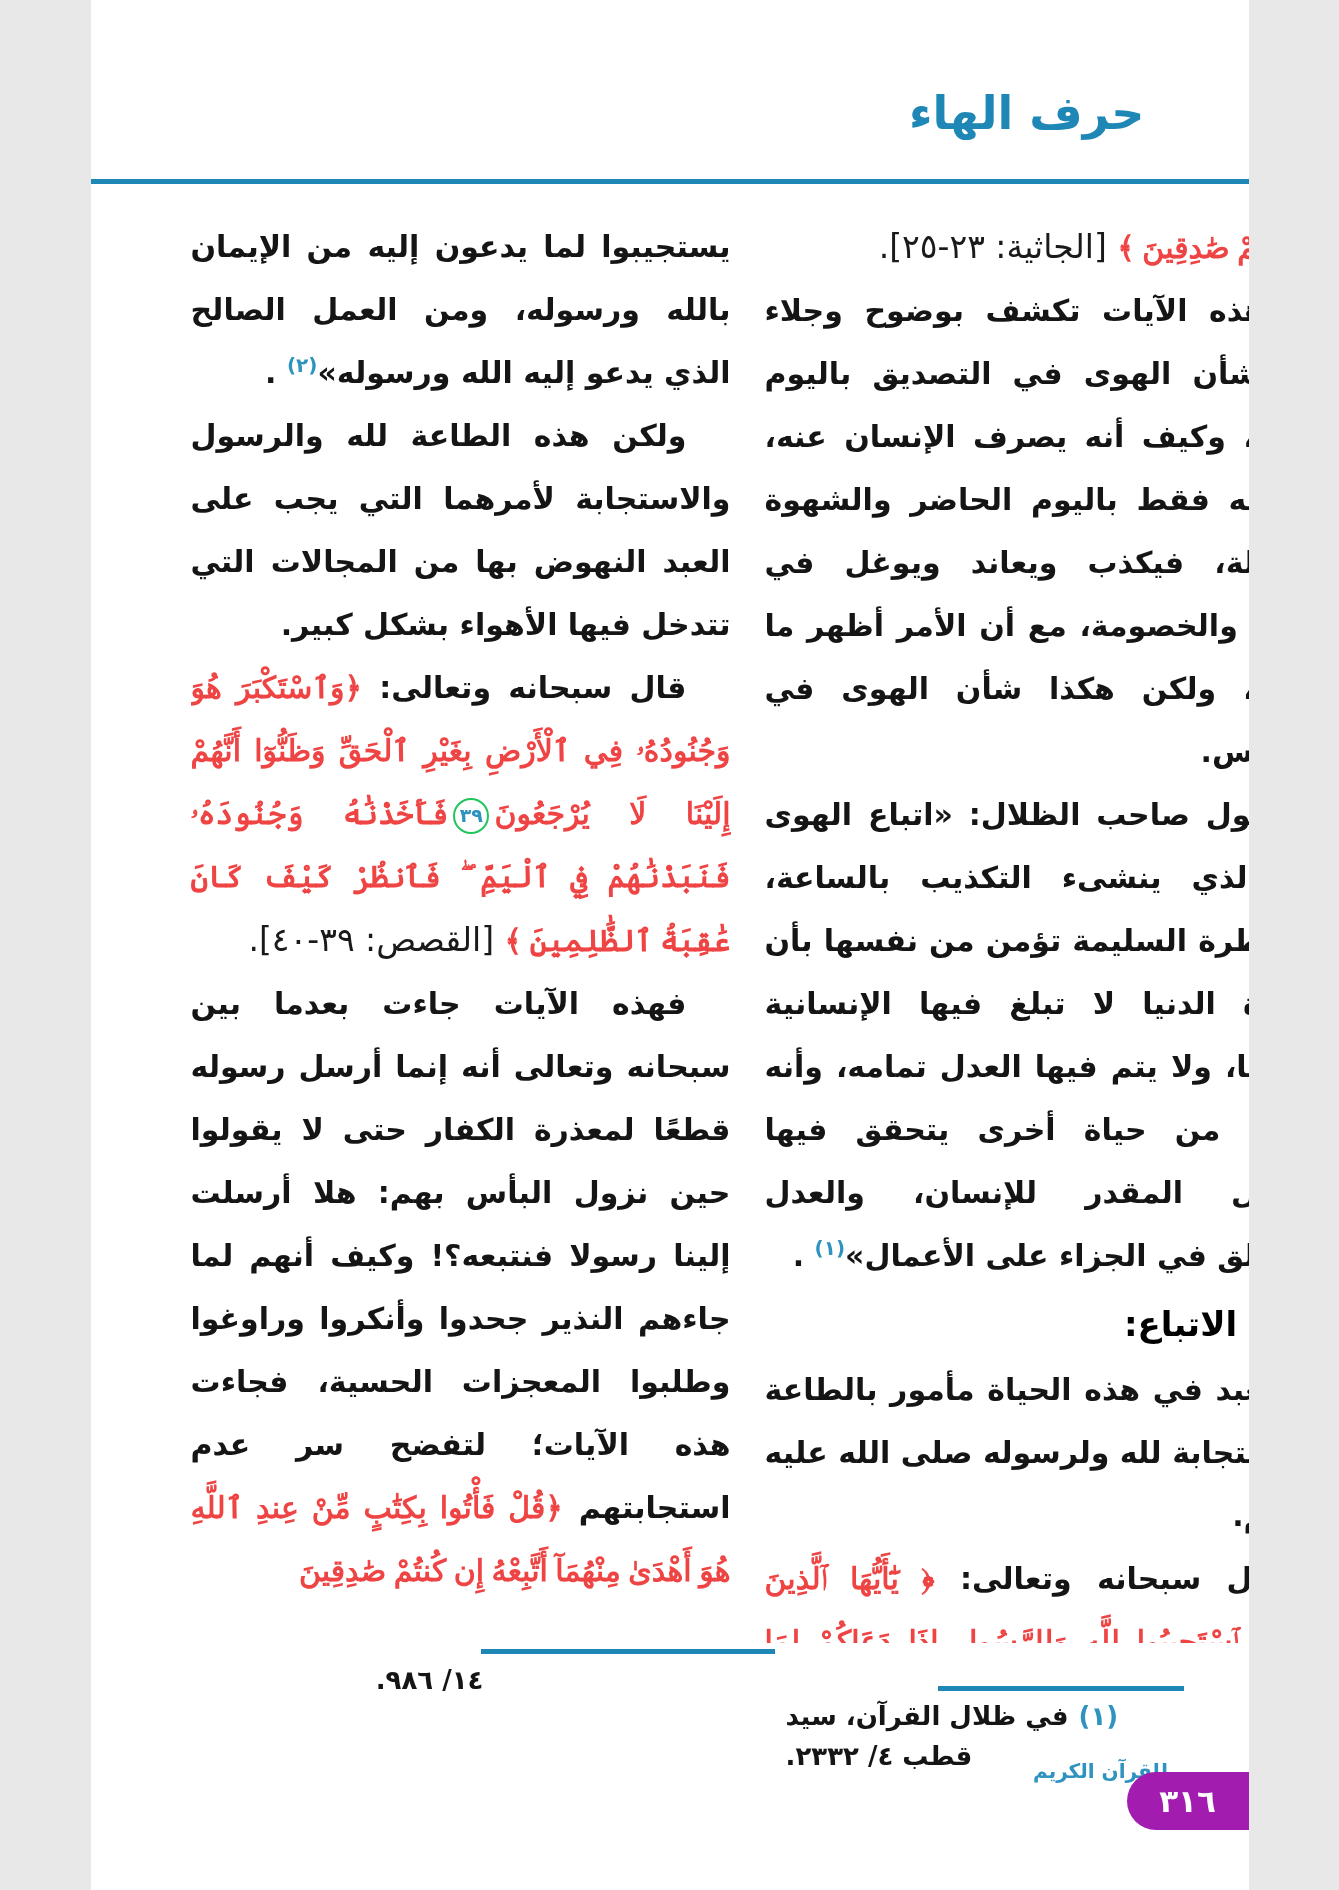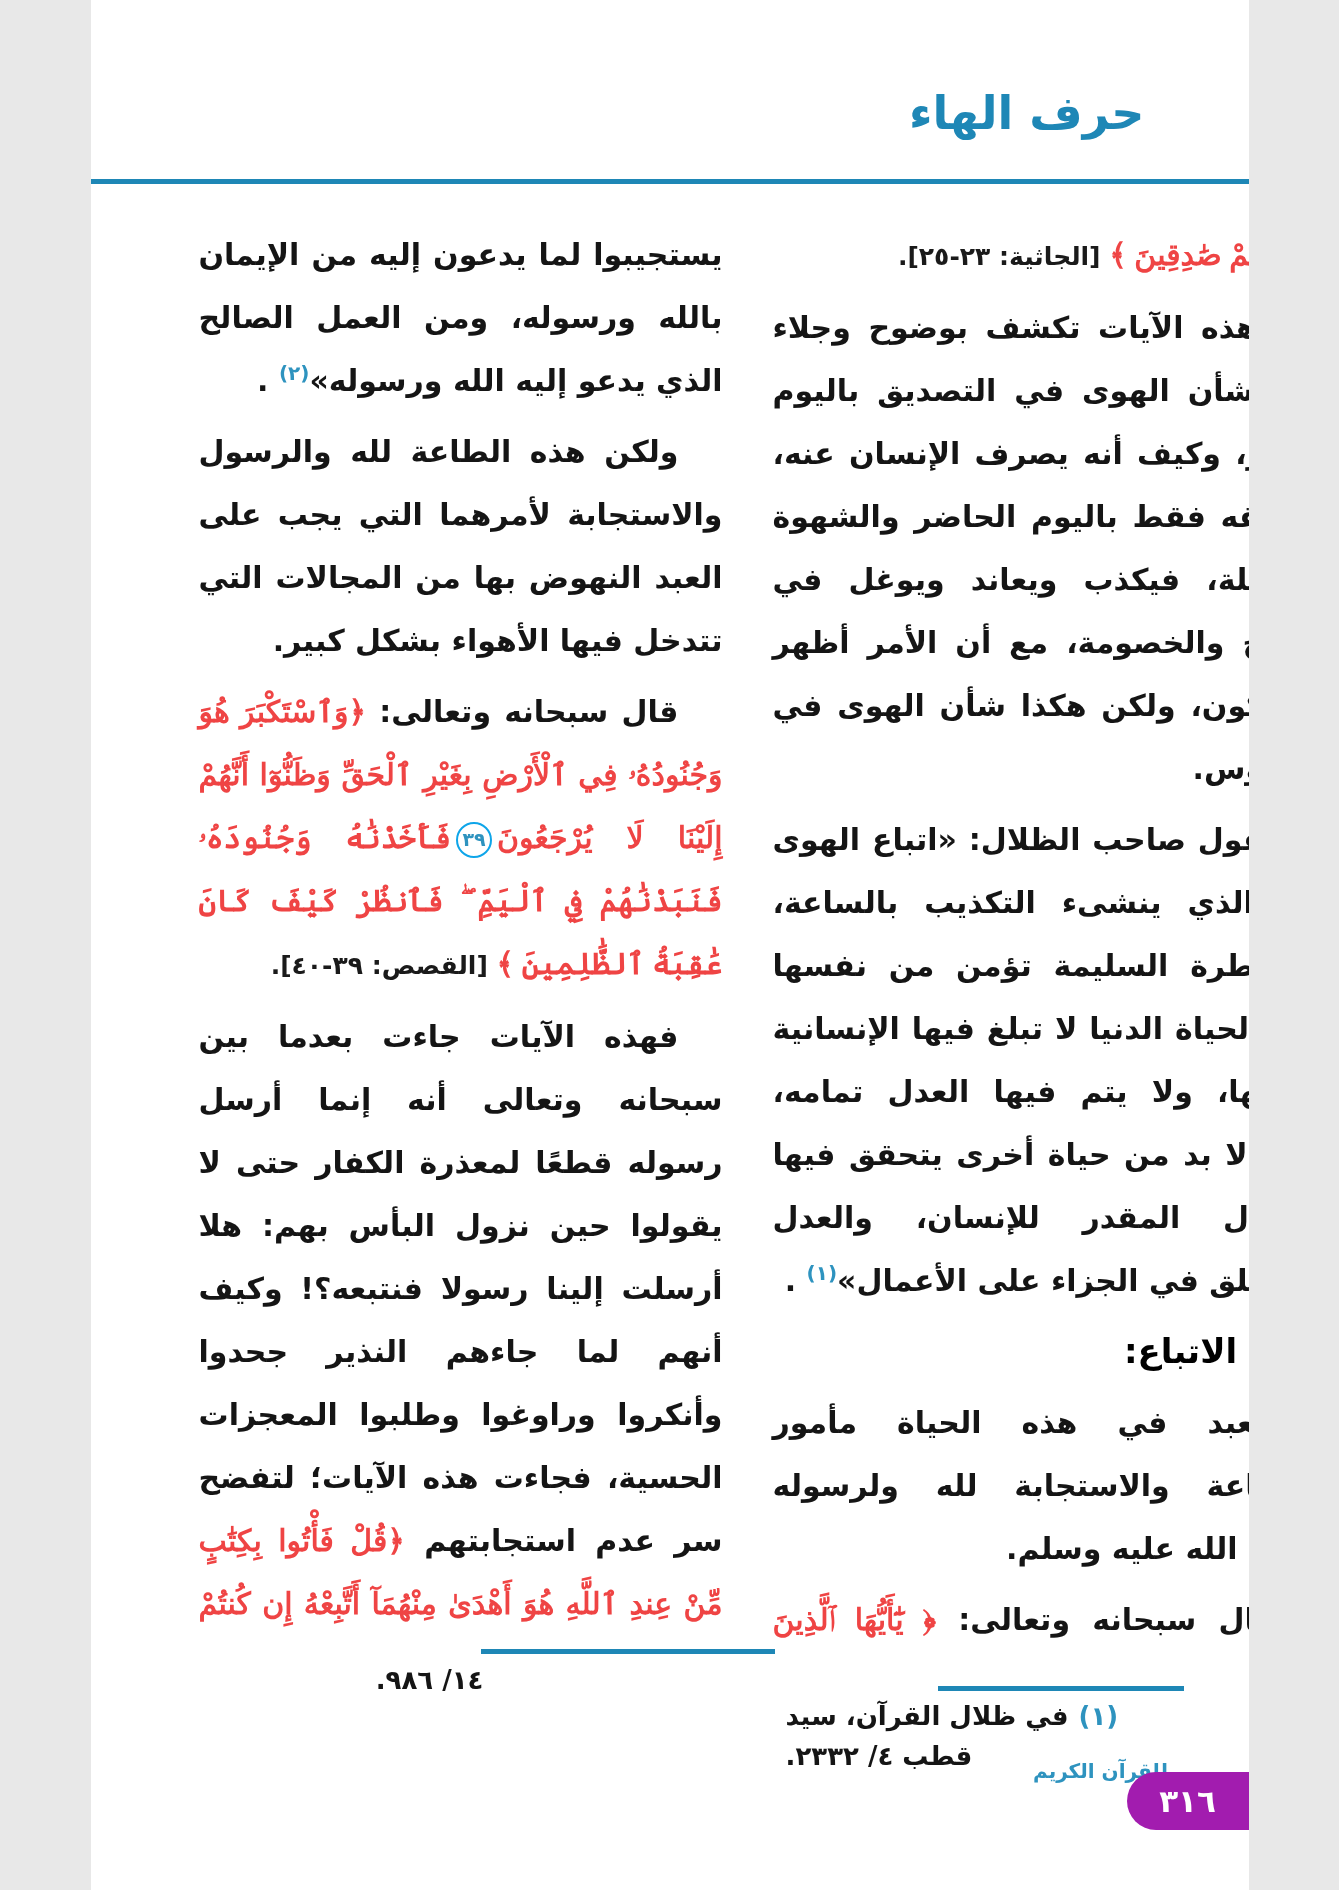--- a/index.html
+++ b/index.html
@@ -14,29 +14,29 @@
     font-size:46px;font-weight:bold;color:#1e87b6;white-space:nowrap;
   }
   .header-rule{position:absolute;top:179px;left:0;width:1233px;height:5px;background:#1e87b6;}
 
   
   .col{position:absolute;top:215px;max-height:1428px;overflow:hidden;
        font-size:30px;font-weight:bold;line-height:63px;color:#151515;
        text-align:justify;}
   .col-right{left:674px;width:563px;}
   .col-left{left:100px;width:540px;}
-  .para{margin:8px;}
+  .para{margin:0;}
   .para.indent{text-indent:44px;}
   .para.heading{color:#000000;font-size:34px;margin:6px 0 2px;text-indent:0;}
   .seg-quran{color:#ef4444;font-family:Liberation Serif, serif;}
-  .seg-ref{color:#1a1a1a;font-size:25px;font-weight:bold;}
+  .seg-ref{color:#1a1a1a;font-size:33px;font-weight:normal;}
   .seg-fnref{color:#2e93bf;font-size:20px;vertical-align:super;line-height:0;}
   .seg-ayah{
     display:inline-block;box-sizing:border-box;min-width:36px;height:36px;
-    border:2px solid #0ea5e9;border-radius:50%;color:#2e93bf;
+    border:2px solid #22c55e;border-radius:50%;color:#2e93bf;
     font-size:19px;line-height:31px;text-align:center;vertical-align:middle;
     margin:0 5px;text-indent:0;
   }
   
   .fn-divider{position:absolute;height:5px;background:#1e87b6;}
   .fn-divider-left{left:390px;top:1649px;width:294px;}
   .fn-divider-right{left:847px;top:1686px;width:246px;}
   .footnote{position:absolute;font-size:26px;font-weight:bold;color:#151515;line-height:40px;}
   .footnote-left{left:100px;top:1660px;width:585px;}
   .footnote-right{left:695px;top:1696px;width:382px;text-align:left;}

